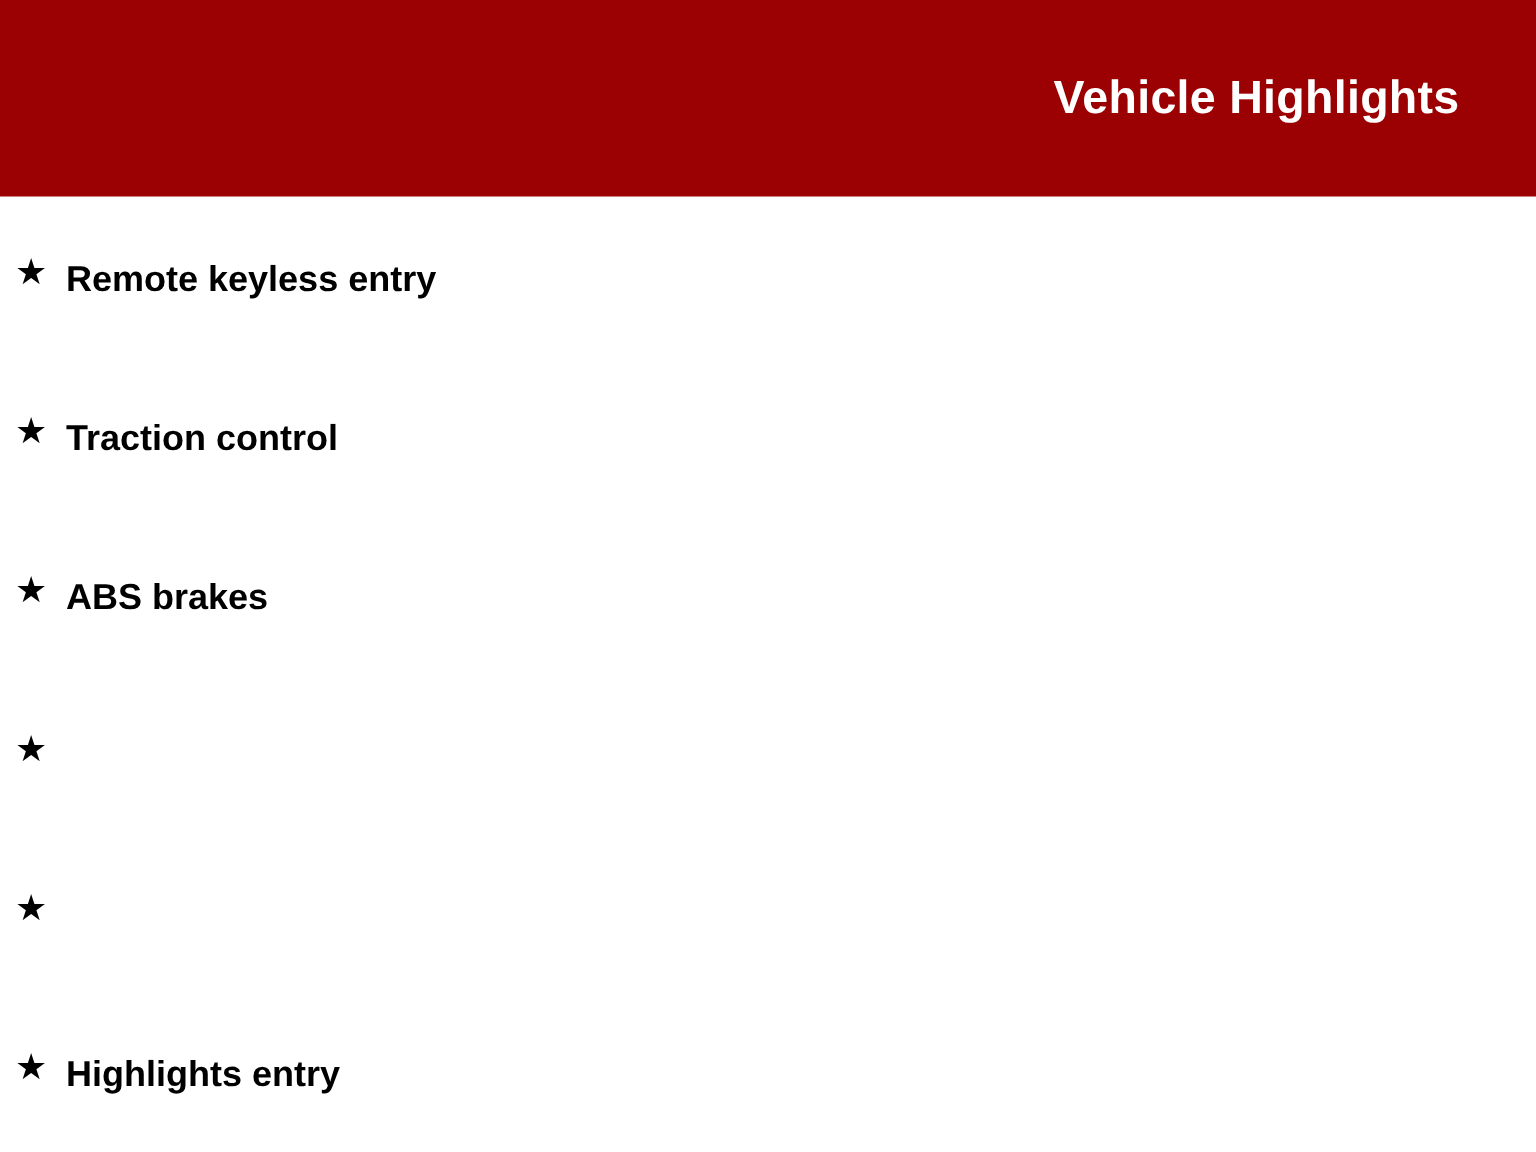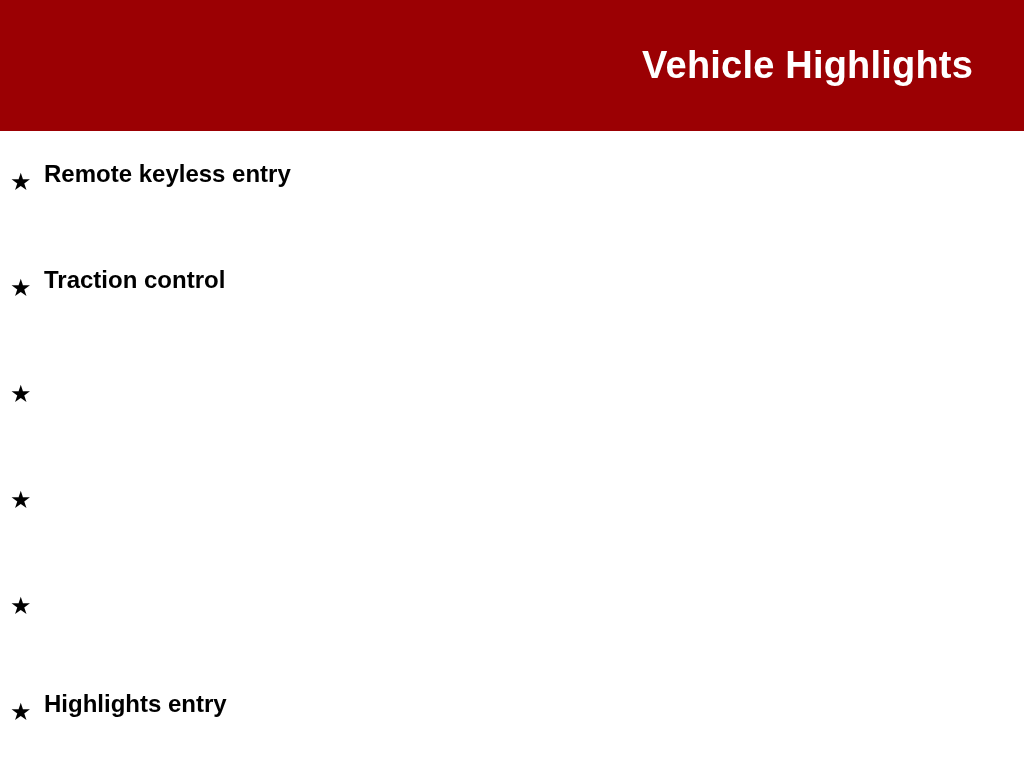--- a/index.html
+++ b/index.html
@@ -27,21 +27,21 @@
     height: 131px;
     background: #9b0003;
     box-sizing: border-box;
   }
   .slide-title {
     position: absolute;
     right: 51px;
     top: 46px;
     margin: 0;
     font-family: "Liberation Sans", sans-serif;
-    font-size: 38px;
+    font-size: 31px;
     font-weight: bold;
     color: #ffffff;
     line-height: 38px;
     letter-spacing: 0.2px;
     text-align: right;
     white-space: nowrap;
   }
   .bullet-list {
     position: absolute;
     left: 0;
@@ -64,21 +64,21 @@
     left: 10px;
     top: 38px;
     width: 26px;
     font-size: 24px;
     line-height: 26px;
     color: #000000;
     text-align: left;
   }
   .bullet-text {
     display: block;
-    margin-top: 28px;
+    margin-top: 41px;
     font-family: "Liberation Sans", sans-serif;
     font-size: 24px;
     font-weight: bold;
     color: #000000;
     line-height: 30px;
     white-space: nowrap;
   }
 </style>
 </head>
 <body>
@@ -96,20 +96,21 @@
       <span class="bullet-text">Remote keyless entry</span>
     </li>
 
     <li class="bullet-item">
       <span class="bullet-marker">★</span>
       <span class="bullet-text">Traction control</span>
     </li>
 
     <li class="bullet-item">
       <span class="bullet-marker">★</span>
+      <span class="bullet-text">ABS brakes</span>
     </li>
 
     <li class="bullet-item">
       <span class="bullet-marker">★</span>
     </li>
 
     <li class="bullet-item">
       <span class="bullet-marker">★</span>
     </li>
 

